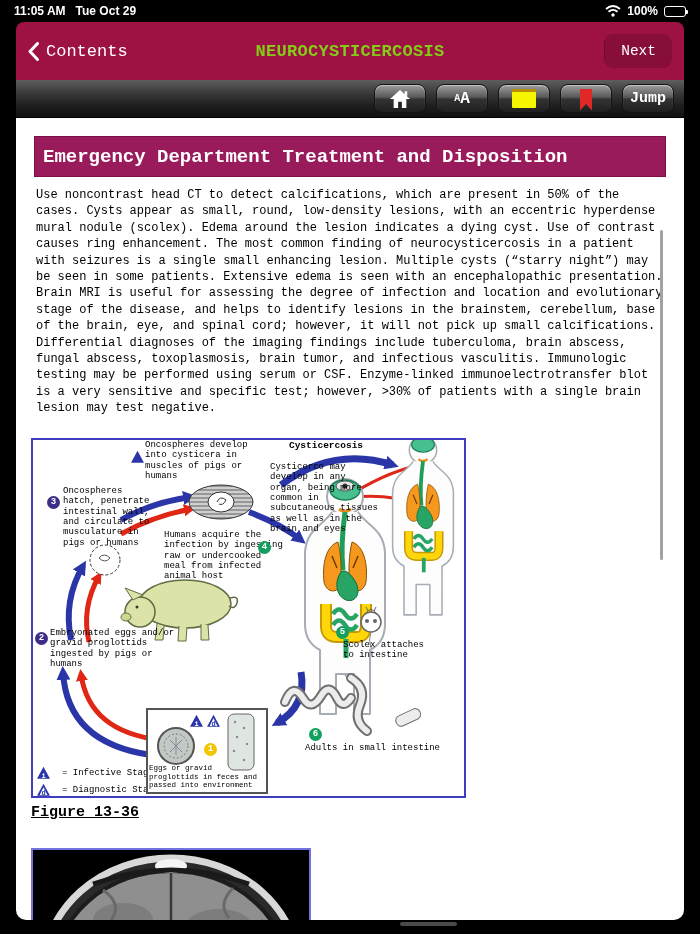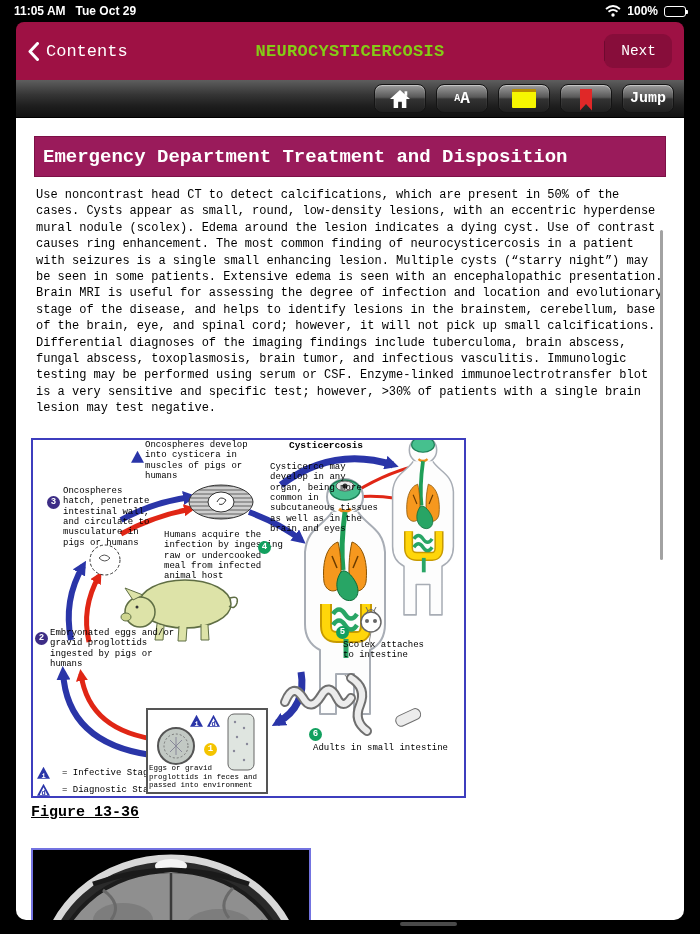--- a/index.html
+++ b/index.html
@@ -232,21 +232,21 @@
       <div class="step step-purple" style="left:14px;top:56px">3</div>
       <div class="fig-label" style="left:131px;top:90px;width:122px">Humans acquire the infection by ingesting raw or undercooked meal from infected animal host</div>
 
       <div class="fig-label" style="left:30px;top:46px;width:92px">Oncospheres hatch, penetrate intestinal wall, and circulate to musculature in pigs or humans</div>
       <div class="step step-green" style="left:225px;top:101px">4</div>
 
       <div class="step step-green" style="left:303px;top:186px">5</div>
       <div class="fig-label" style="left:310px;top:200px;width:82px">Scolex attaches to intestine</div>
 
       <div class="step step-green" style="left:276px;top:288px">6</div>
-      <div class="fig-label" style="left:280px;top:303px;width:140px">Adults in small intestine</div>
+      <div class="fig-label" style="left:272px;top:303px;width:140px">Adults in small intestine</div>
 
       <div class="step step-purple" style="left:2px;top:192px">2</div>
       <div class="fig-label" style="left:17px;top:188px;width:128px">Embryonated eggs and/or gravid proglottids ingested by pigs or humans</div>
 
       <div class="legend-row" style="left:4px;top:327px">
         <span class="tri">
             <span class="ch">i</span>
           </span>
         <span>= Infective Stage</span>
       </div>

